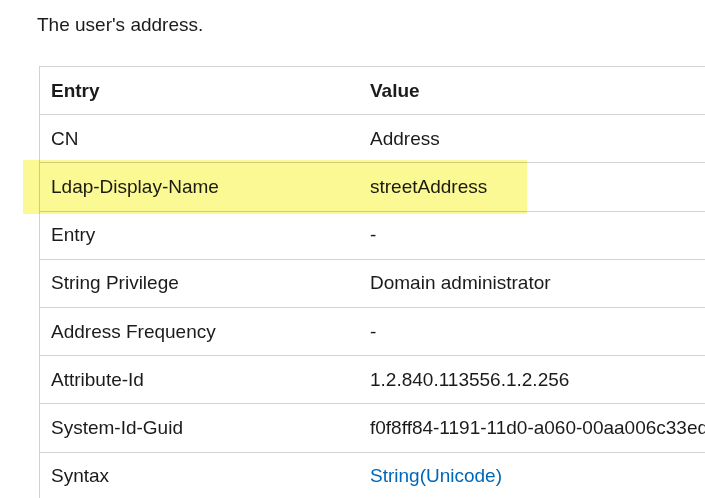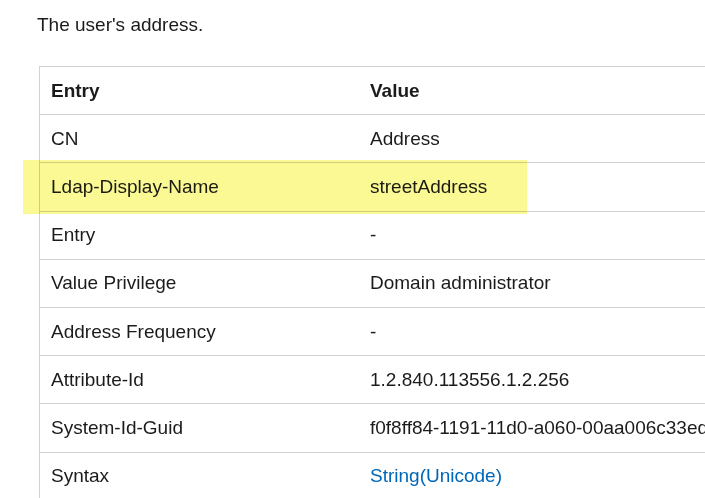--- a/index.html
+++ b/index.html
@@ -80,21 +80,21 @@
   </tr>
       <tr>
     <td class="col-entry">Ldap-Display-Name</td>
     <td class="col-value">streetAddress</td>
   </tr>
       <tr>
     <td class="col-entry">Entry</td>
     <td class="col-value">-</td>
   </tr>
       <tr>
-    <td class="col-entry">Value Privilege</td>
+    <td class="col-entry">String Privilege</td>
     <td class="col-value">Domain administrator</td>
   </tr>
       <tr>
     <td class="col-entry">Address Frequency</td>
     <td class="col-value">-</td>
   </tr>
       <tr>
     <td class="col-entry">Attribute-Id</td>
     <td class="col-value">1.2.840.113556.1.2.256</td>
   </tr>

